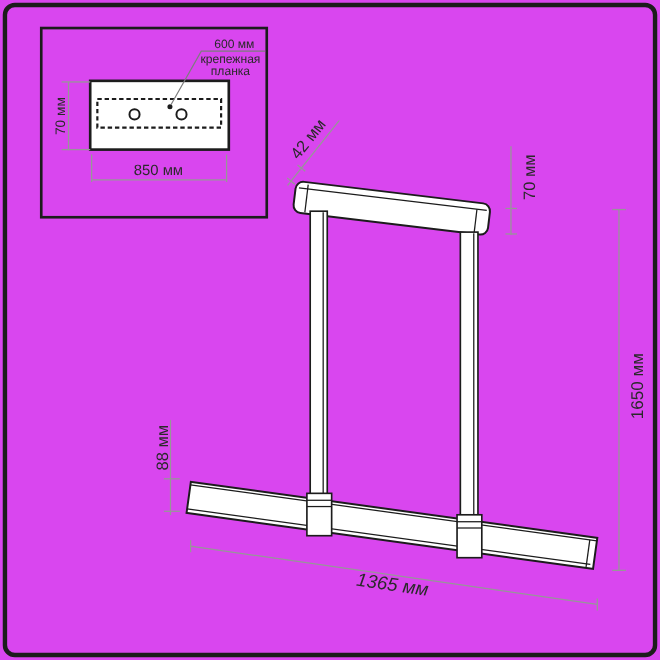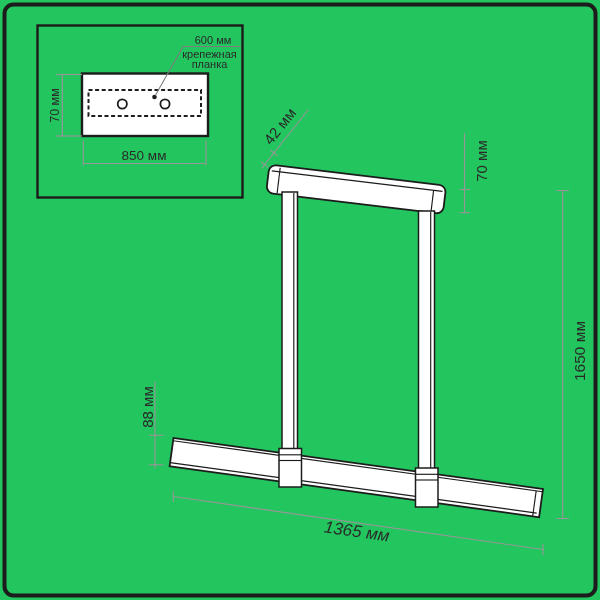--- a/index.html
+++ b/index.html
@@ -1,16 +1,16 @@
 <!DOCTYPE html>
 <html><head>
 <meta charset="utf-8">
 <style>
   html,body{margin:0;padding:0;background:#fff;}
-  .stage{width:600px;height:600px;position:relative;background:#22c55e;overflow:hidden;}
+  .stage{width:600px;height:600px;position:relative;background:#d946ef;overflow:hidden;}
   svg{display:block;}
   text{font-family:"Liberation Sans","DejaVu Sans",sans-serif;fill:#2a2a2a;}
   .lbl-sm{font-size:11px;}
   .lbl-md{font-size:12.5px;}
   .lbl-850{font-size:13.5px;}
   .lbl-dim{font-size:15px;}
   .lbl-1650{font-size:15.5px;}
   .lbl-1365{font-size:17px;font-style:italic;}
   .draw{stroke:#1c1c1c;fill:none;}
   .fillw{fill:#ffffff;stroke:#1c1c1c;}

